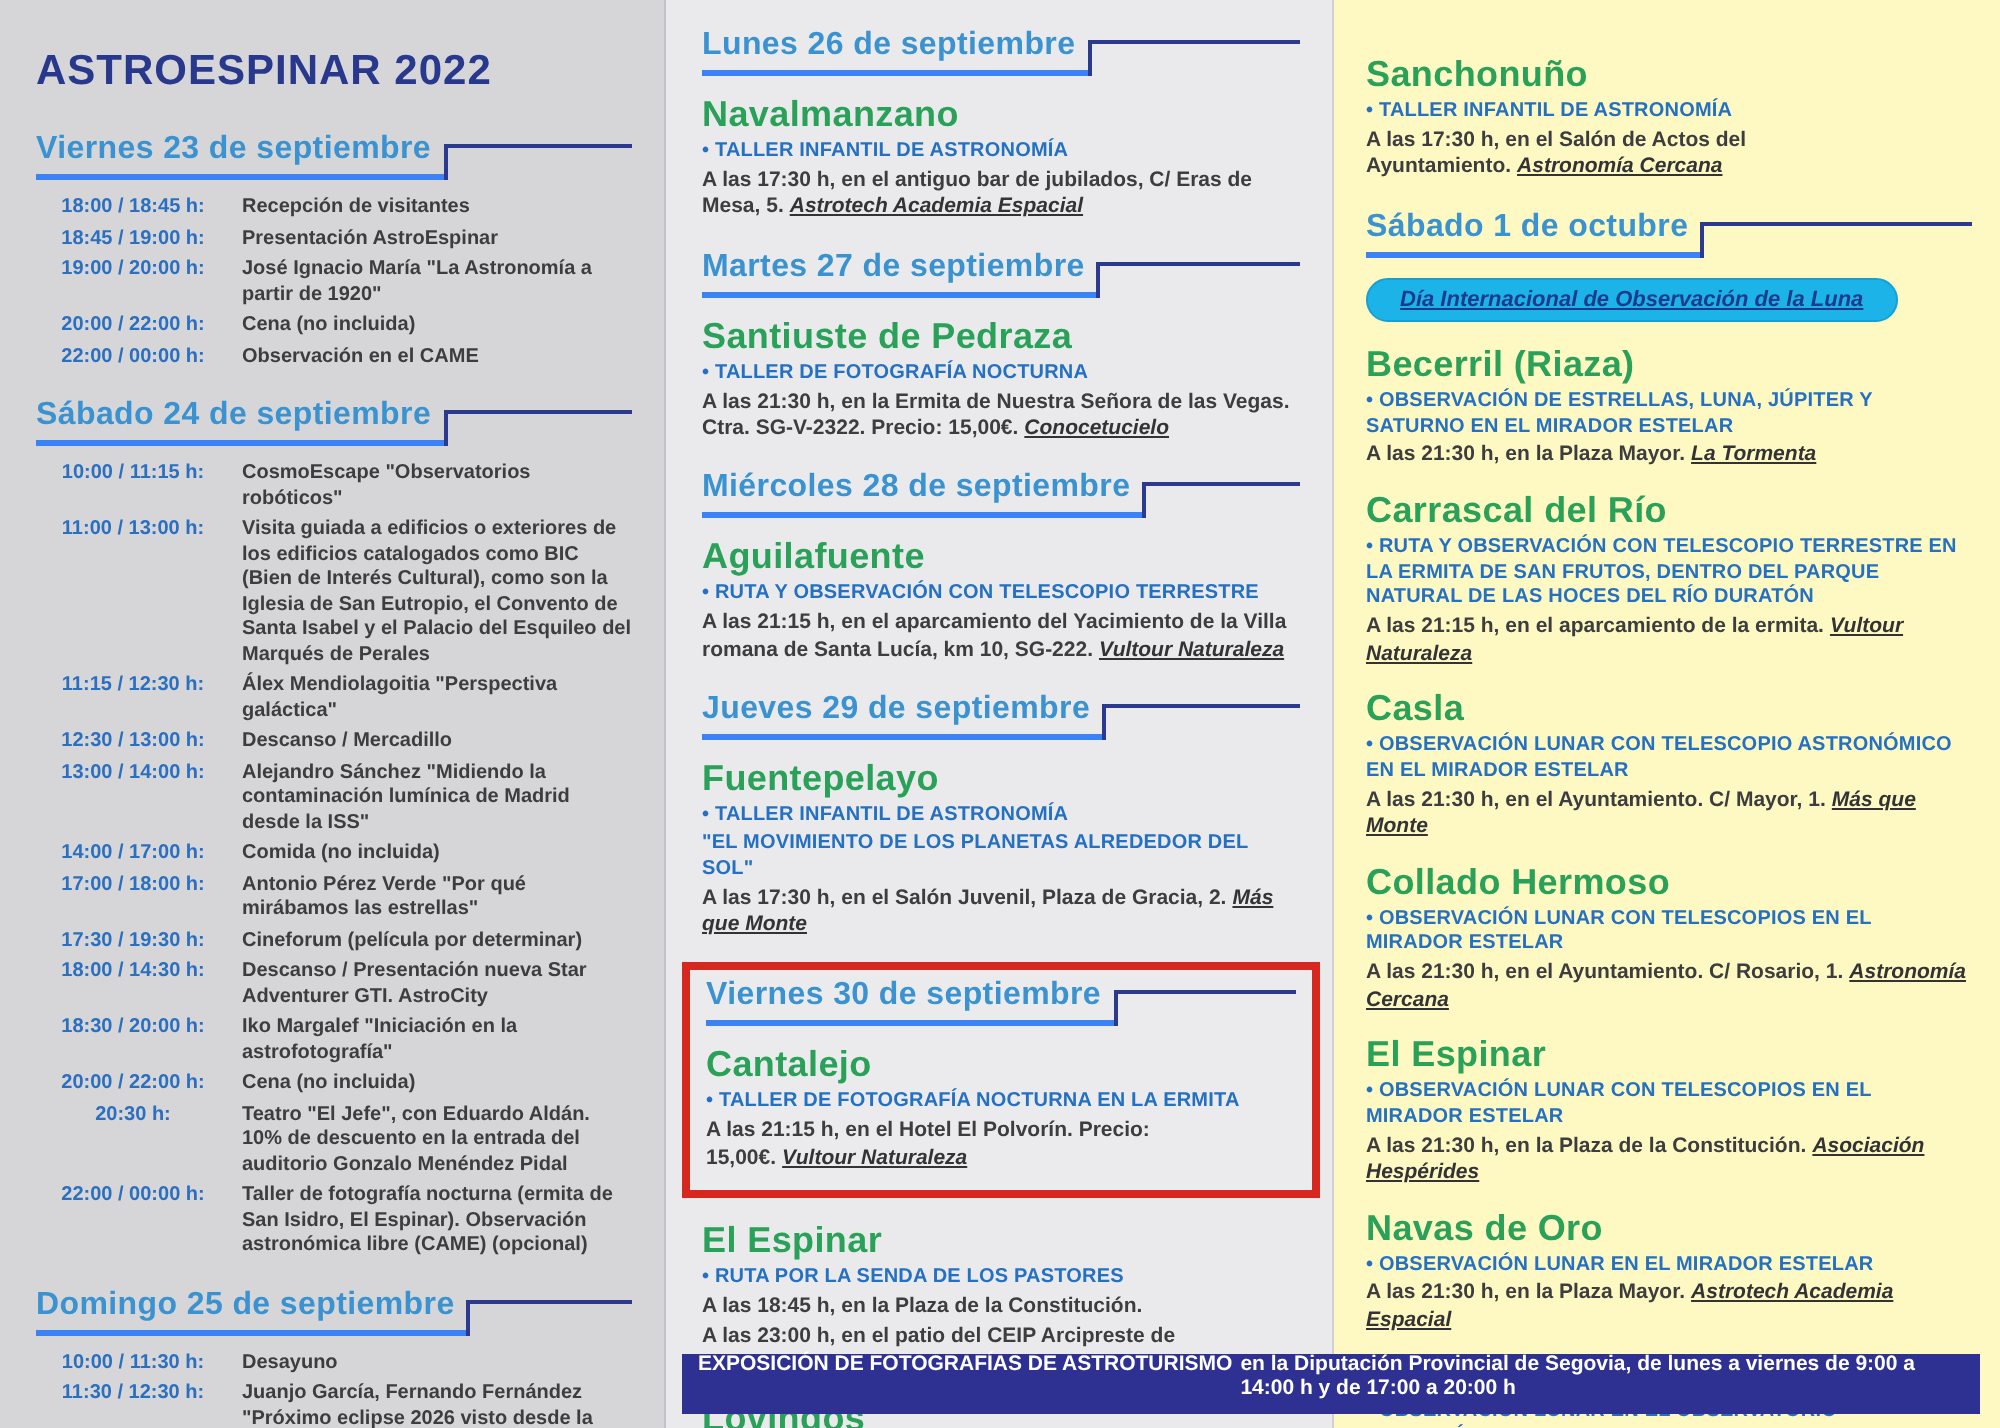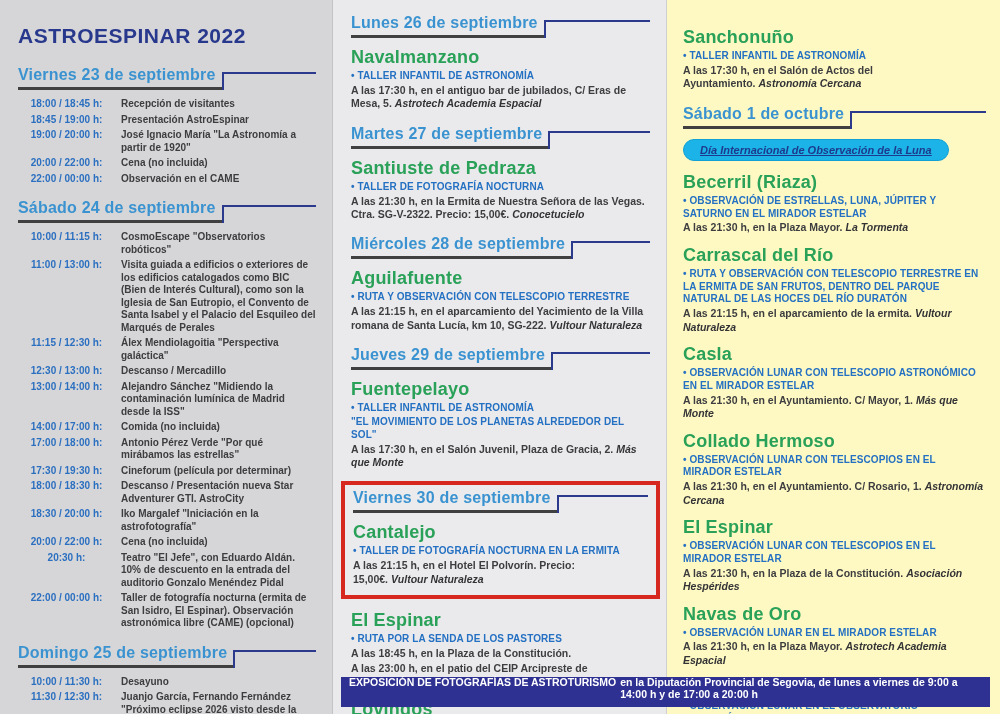--- a/index.html
+++ b/index.html
@@ -33,35 +33,35 @@
 
   .main-title{
     color:#28388c;font-size:21px;font-weight:800;letter-spacing:.5px;
     margin:6px 0 18px 0;
   }
 
   .day-head{display:flex;align-items:stretch;margin:14px 0 8px 0;}
   .day-head.first{margin-top:0;}
   .day-label{
     color:#3a93d0;font-size:16px;font-weight:800;letter-spacing:.2px;
-    border-bottom:3px solid #404040;padding:0 6px 3px 0;white-space:nowrap;
+    border-bottom:3px solid #3b82f6;padding:0 6px 3px 0;white-space:nowrap;
   }
   .day-tail{flex:1;border-left:2px solid #2b3a8c;border-top:2px solid #2b3a8c;margin-top:6px;min-width:10px;}
 
   
   .lrow{display:flex;gap:6px;margin:0 0 3px 0;line-height:1.25;}
   .ltime{width:97px;min-width:97px;text-align:center;color:#2b6fc0;font-weight:700;font-size:10px;white-space:nowrap;}
   .ldesc{flex:1;color:#3d3d40;font-weight:700;font-size:10px;}
 
   
   .town{margin:0 0 9px 0;line-height:1.28;}
   .town-name{color:#2aa158;font-size:18px;font-weight:800;letter-spacing:.2px;margin-bottom:1px;}
   .act{color:#2470c2;font-weight:800;font-size:10px;letter-spacing:.1px;margin:1px 0;}
   .det{color:#3d3d40;font-weight:700;font-size:10.5px;margin:1px 0 2px 0;}
-  .prov{font-style:italic;font-weight:800;margin-left:3px;color:#333336;}
+  .prov{font-style:italic;font-weight:800;margin-left:3px;color:#333336;text-decoration:underline;}
 
   .highlight-box{
     border:4px solid #d6281e;padding:2px 8px 7px 8px;margin:12px -10px 10px -10px;background:rgba(255,255,255,.08);
   }
   .highlight-box .day-head{margin-top:2px;}
 
   .badge{
     display:inline-block;background:#1cb4e8;color:#1d3a8c;font-weight:800;font-style:italic;
     font-size:11px;padding:4px 16px;border-radius:13px;margin:2px 0 10px 0;border:1px solid #13a0d4;text-decoration:underline;
   }
@@ -161,21 +161,21 @@
         </div>
       <div class="lrow">
           <span class="ltime">17:00 / 18:00 h:</span>
           <span class="ldesc">Antonio Pérez Verde "Por qué mirábamos las estrellas"</span>
         </div>
       <div class="lrow">
           <span class="ltime">17:30 / 19:30 h:</span>
           <span class="ldesc">Cineforum (película por determinar)</span>
         </div>
       <div class="lrow">
-          <span class="ltime">18:00 / 18:30 h:</span>
+          <span class="ltime">18:00 / 14:30 h:</span>
           <span class="ldesc">Descanso / Presentación nueva Star Adventurer GTI. AstroCity</span>
         </div>
       <div class="lrow">
           <span class="ltime">18:30 / 20:00 h:</span>
           <span class="ldesc">Iko Margalef "Iniciación en la astrofotografía"</span>
         </div>
       <div class="lrow">
           <span class="ltime">20:00 / 22:00 h:</span>
           <span class="ldesc">Cena (no incluida)</span>
         </div>

